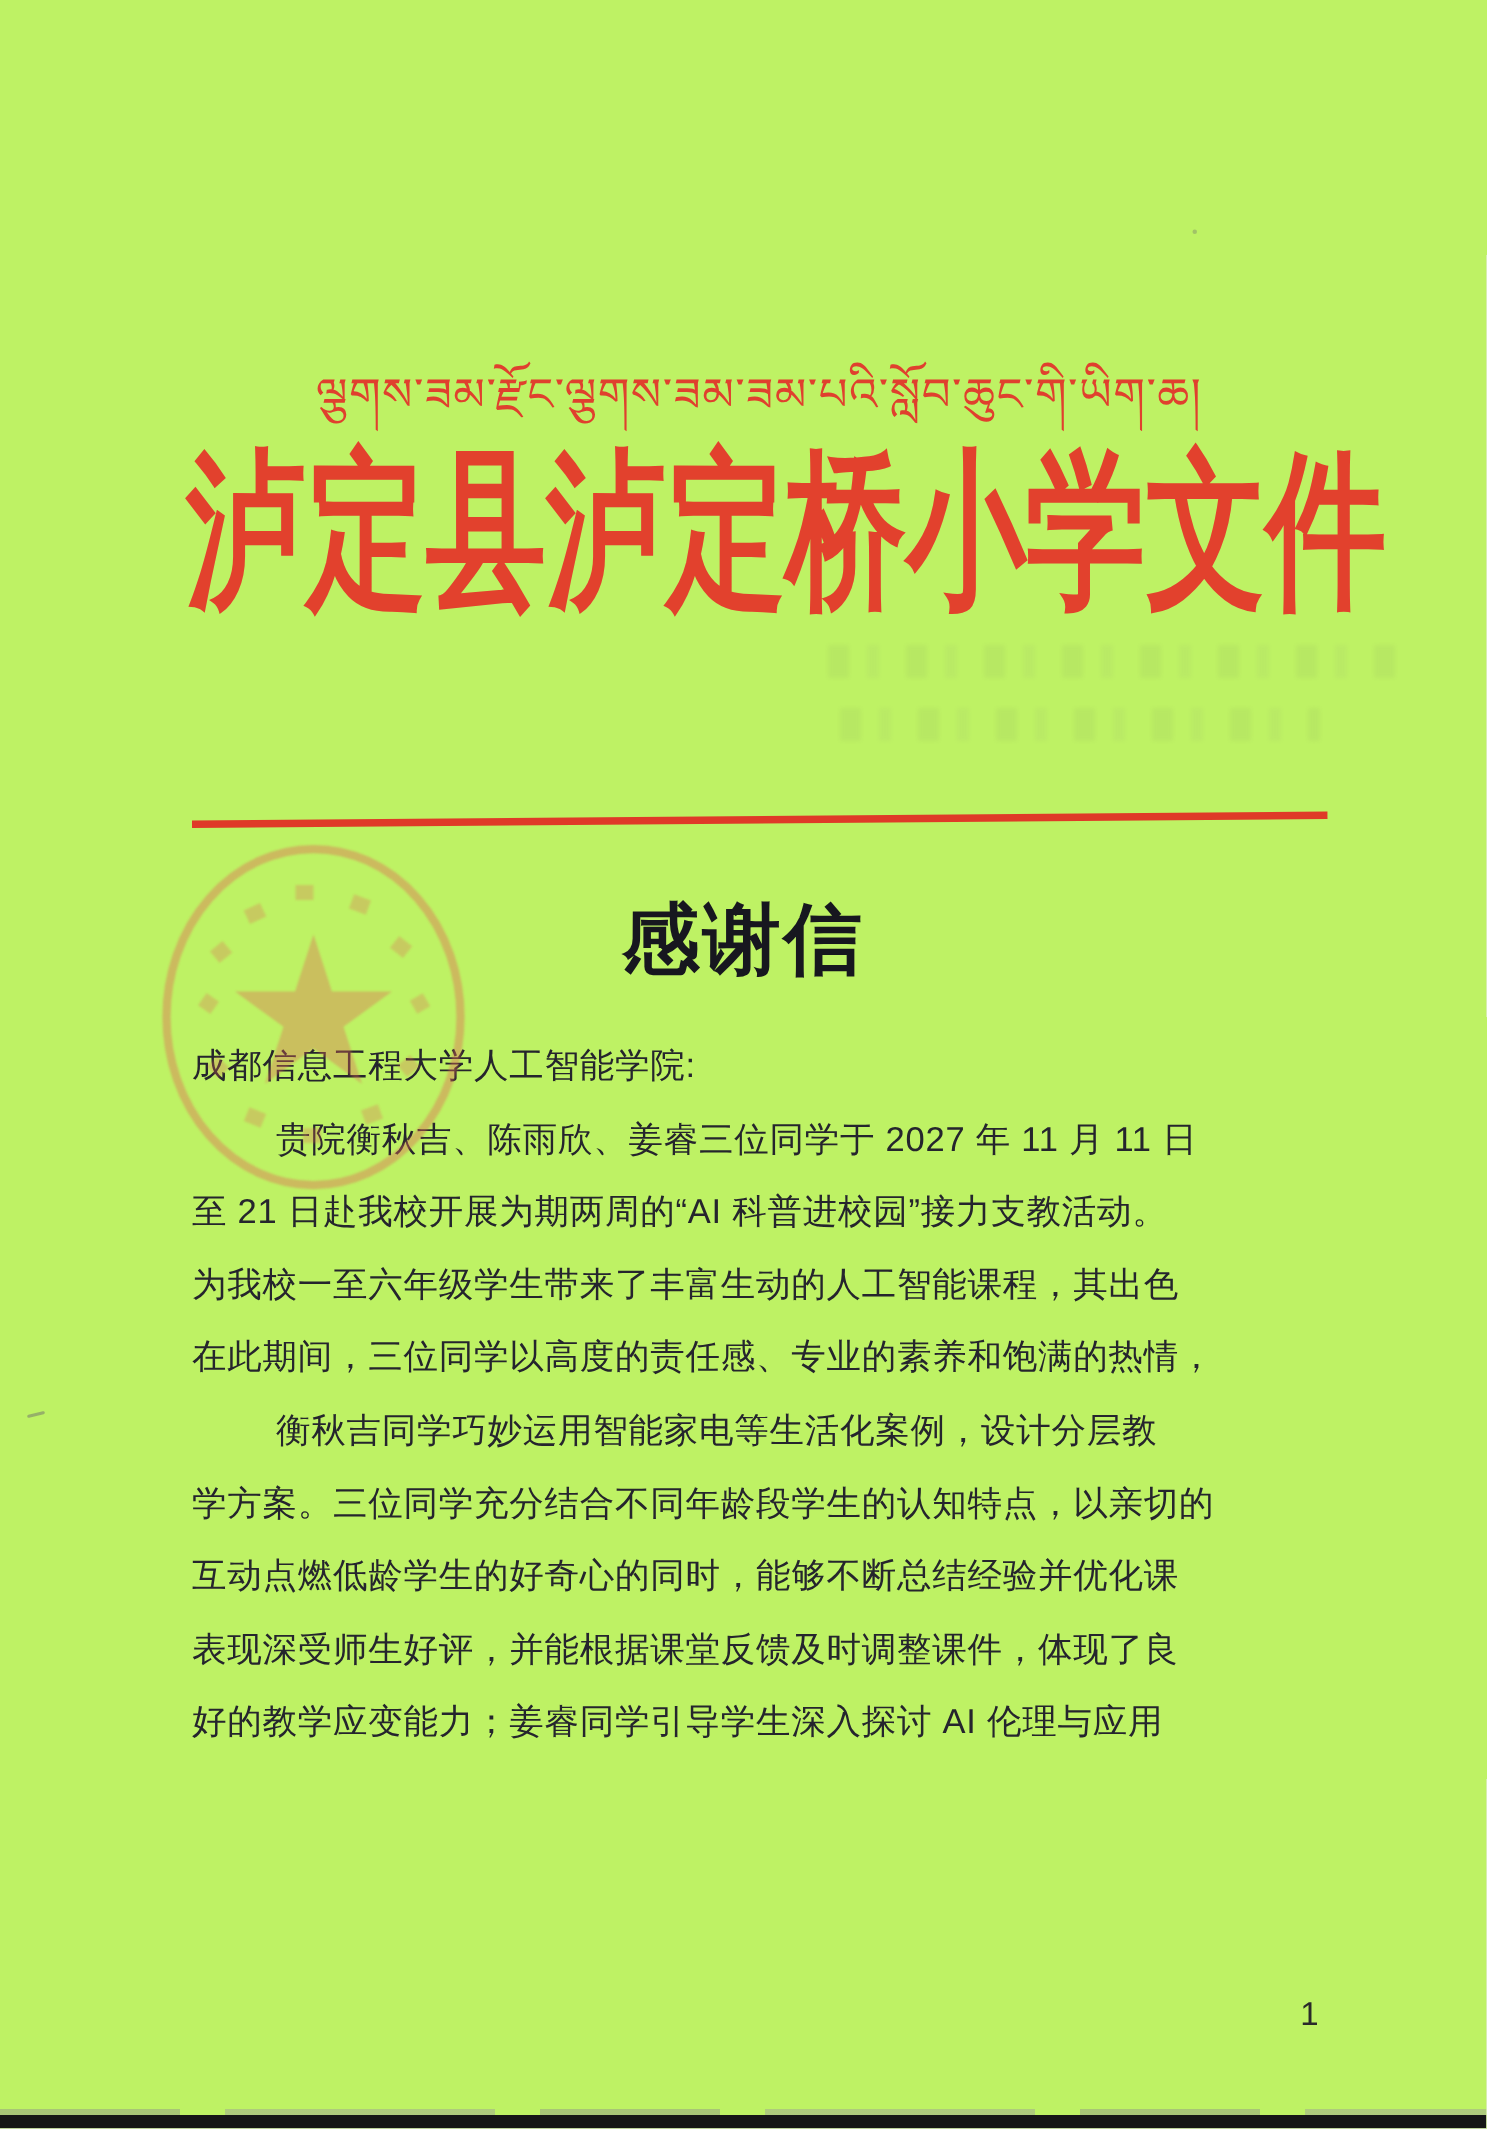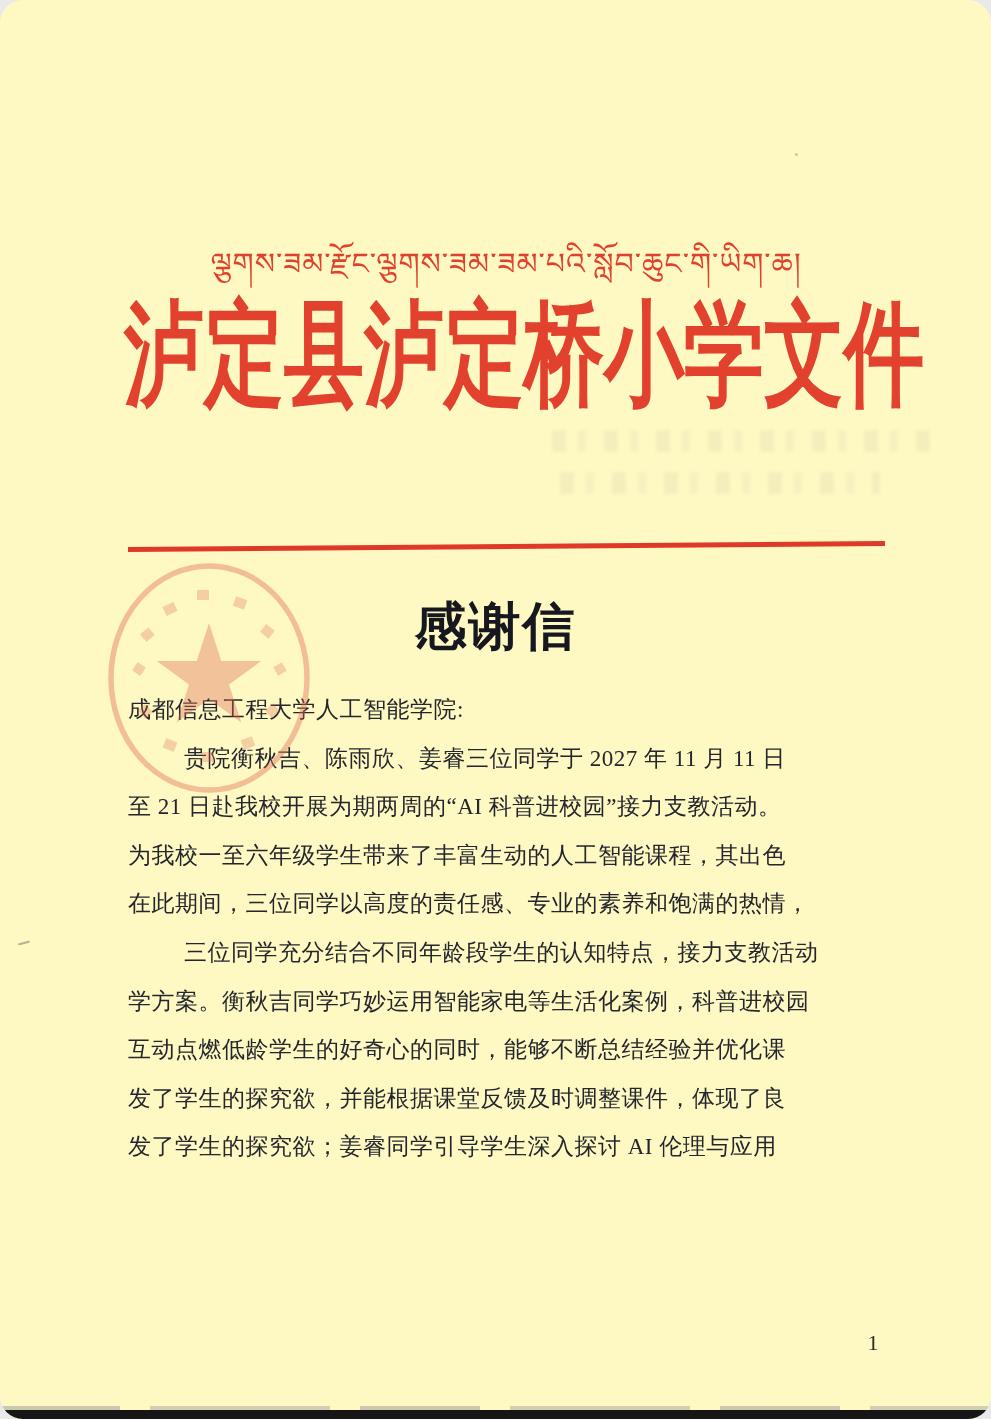--- a/index.html
+++ b/index.html
@@ -1,23 +1,22 @@
 <!DOCTYPE html>
 <html><head>
 <meta charset="utf-8">
 <style>
   html,body{margin:0;padding:0;background:#e9e9e9;}
   .page{
     position:relative;
     width:991px;height:1419px;
     margin:0 auto;
-    background:#fef9c3;
+    background:#bef264;
     overflow:hidden;
-    font-family:Liberation Serif, serif;
-    border-radius:23px;
+    font-family:Liberation Sans, sans-serif;
   }
   
   .tibetan-line{
     position:absolute;left:128px;top:236px;width:756px;height:58px;
     color:#e0402e;font-size:30px;line-height:56px;text-align:center;
     letter-spacing:1px;white-space:nowrap;
   }
   .org-title{
     position:absolute;left:124px;top:290px;width:760px;height:132px;
     display:flex;justify-content:space-between;align-items:center;
@@ -127,25 +126,25 @@
   </svg>
 
   <div class="letter-title">感谢信</div>
 
   <div class="body-block">
     <div class="t-line">成都信息工程大学人工智能学院:</div>
     <div class="t-line indent">贵院衡秋吉、陈雨欣、姜睿三位同学于 2027 年 11 月 11 日</div>
     <div class="t-line">至 21 日赴我校开展为期两周的“AI 科普进校园”接力支教活动。</div>
     <div class="t-line">为我校一至六年级学生带来了丰富生动的人工智能课程，其出色</div>
     <div class="t-line">在此期间，三位同学以高度的责任感、专业的素养和饱满的热情，</div>
-    <div class="t-line indent">三位同学充分结合不同年龄段学生的认知特点，接力支教活动</div>
-    <div class="t-line">学方案。衡秋吉同学巧妙运用智能家电等生活化案例，科普进校园</div>
+    <div class="t-line indent">衡秋吉同学巧妙运用智能家电等生活化案例，设计分层教</div>
+    <div class="t-line">学方案。三位同学充分结合不同年龄段学生的认知特点，以亲切的</div>
     <div class="t-line">互动点燃低龄学生的好奇心的同时，能够不断总结经验并优化课</div>
-    <div class="t-line">发了学生的探究欲，并能根据课堂反馈及时调整课件，体现了良</div>
-    <div class="t-line">发了学生的探究欲；姜睿同学引导学生深入探讨 AI 伦理与应用</div>
+    <div class="t-line">表现深受师生好评，并能根据课堂反馈及时调整课件，体现了良</div>
+    <div class="t-line">好的教学应变能力；姜睿同学引导学生深入探讨 AI 伦理与应用</div>
   </div>
 
   <div class="page-number">1</div>
 
   <div class="speck speck-1"></div>
   <div class="speck speck-2"></div>
   <div class="scan-smudge"></div>
   <div class="scan-edge"></div>
 
 </div>

